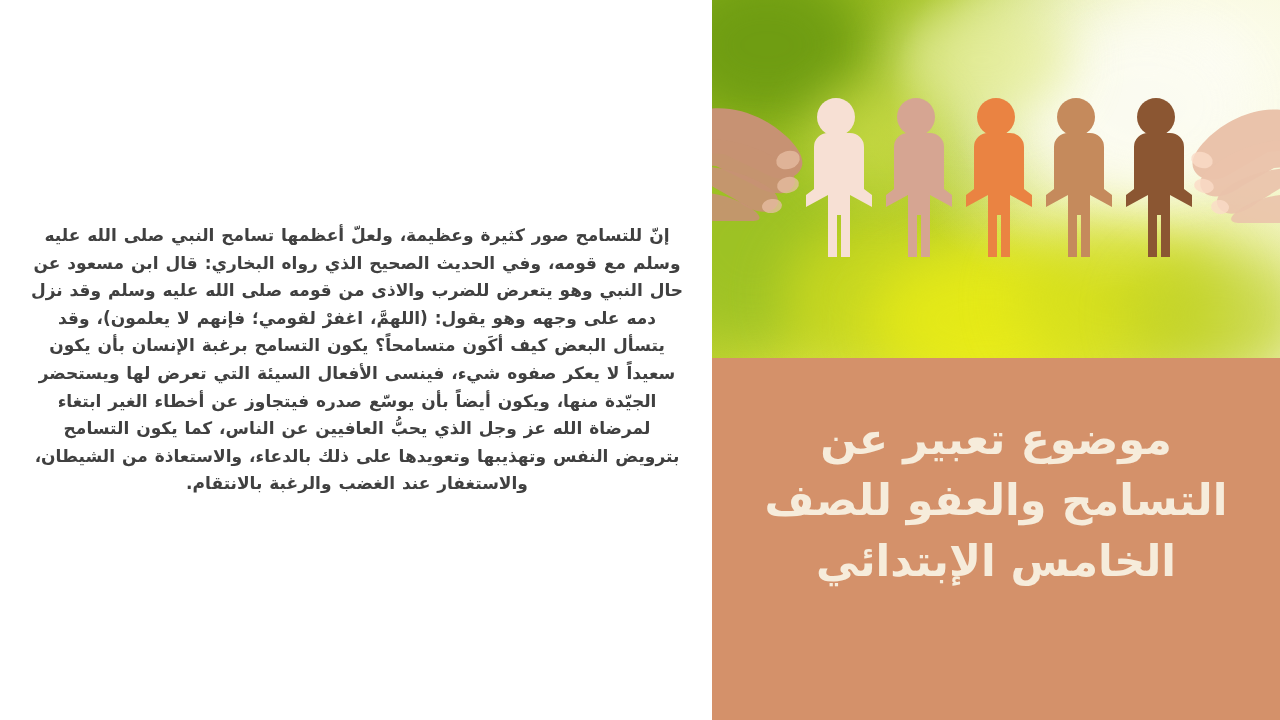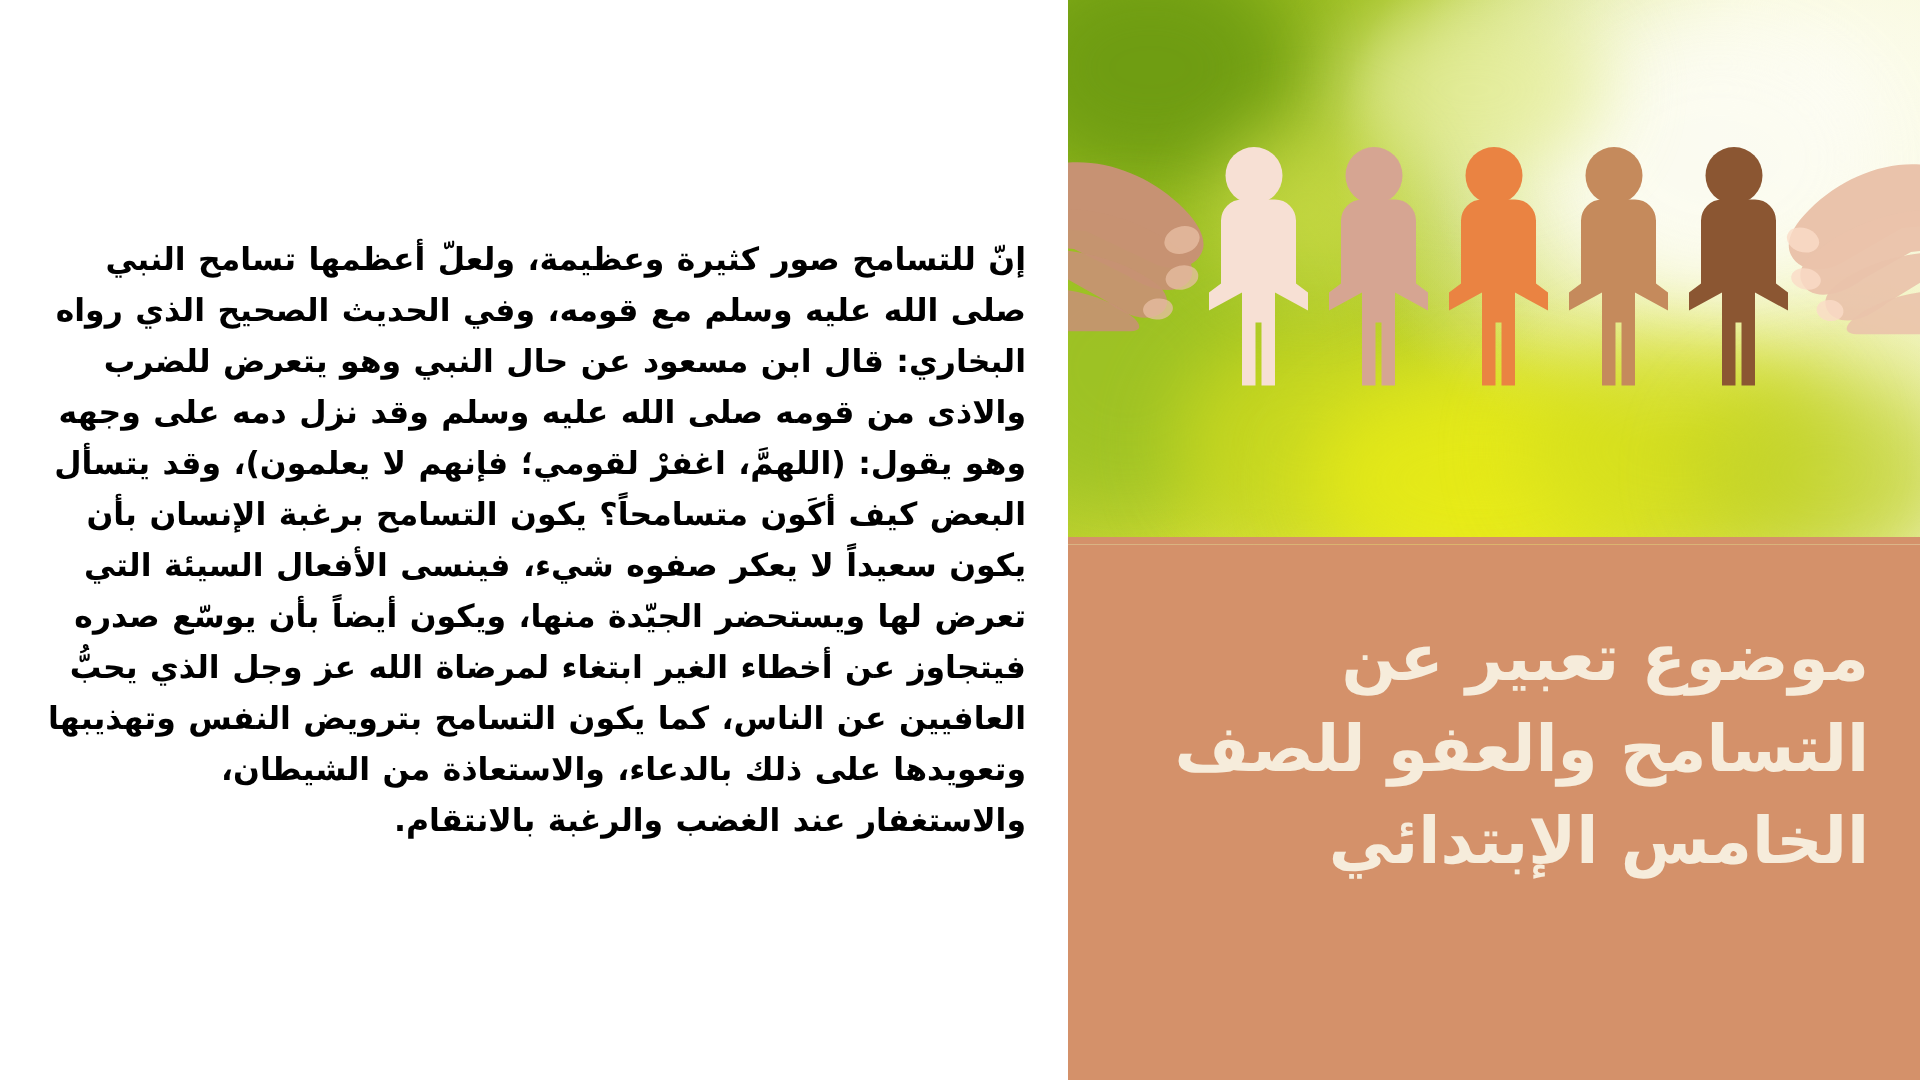--- a/index.html
+++ b/index.html
@@ -13,23 +13,23 @@
   .slide { position:relative; width:1280px; height:720px; background:#fff; }
 
   
   .article {
     position:absolute; left:0; top:0;
     width:712px; height:720px;
     display:flex; align-items:center; justify-content:center;
     padding:18px 28px 18px 30px;
   }
   .article-text {
-    direction:rtl; text-align:right;
-    color:#000000;
-    font-size:21px;
+    direction:rtl; text-align:center;
+    color:#404040;
+    font-size:17px;
     line-height:1.62;
     font-weight:600;
     letter-spacing:0;
     word-spacing:1px;
     font-family:"DejaVu Sans","Liberation Sans",sans-serif;
   }
 
   
   .right-col {
     position:absolute; left:712px; top:0;
@@ -77,21 +77,21 @@
 
   
   .title-panel {
     position:absolute; left:0; top:363px;
     width:568px; height:357px;
     background:#d4916a;
     display:flex; align-items:flex-start; justify-content:center;
     padding:46px 34px 20px 34px;
   }
   .title-text {
-    direction:rtl; 
+    direction:rtl; text-align:center;
     color:#f6ecdb;
     font-size:43px;
     line-height:1.42;
     font-weight:700;
     font-family:"DejaVu Sans","Liberation Sans",sans-serif;
   }
 </style>
 </head>
 <body>
 

